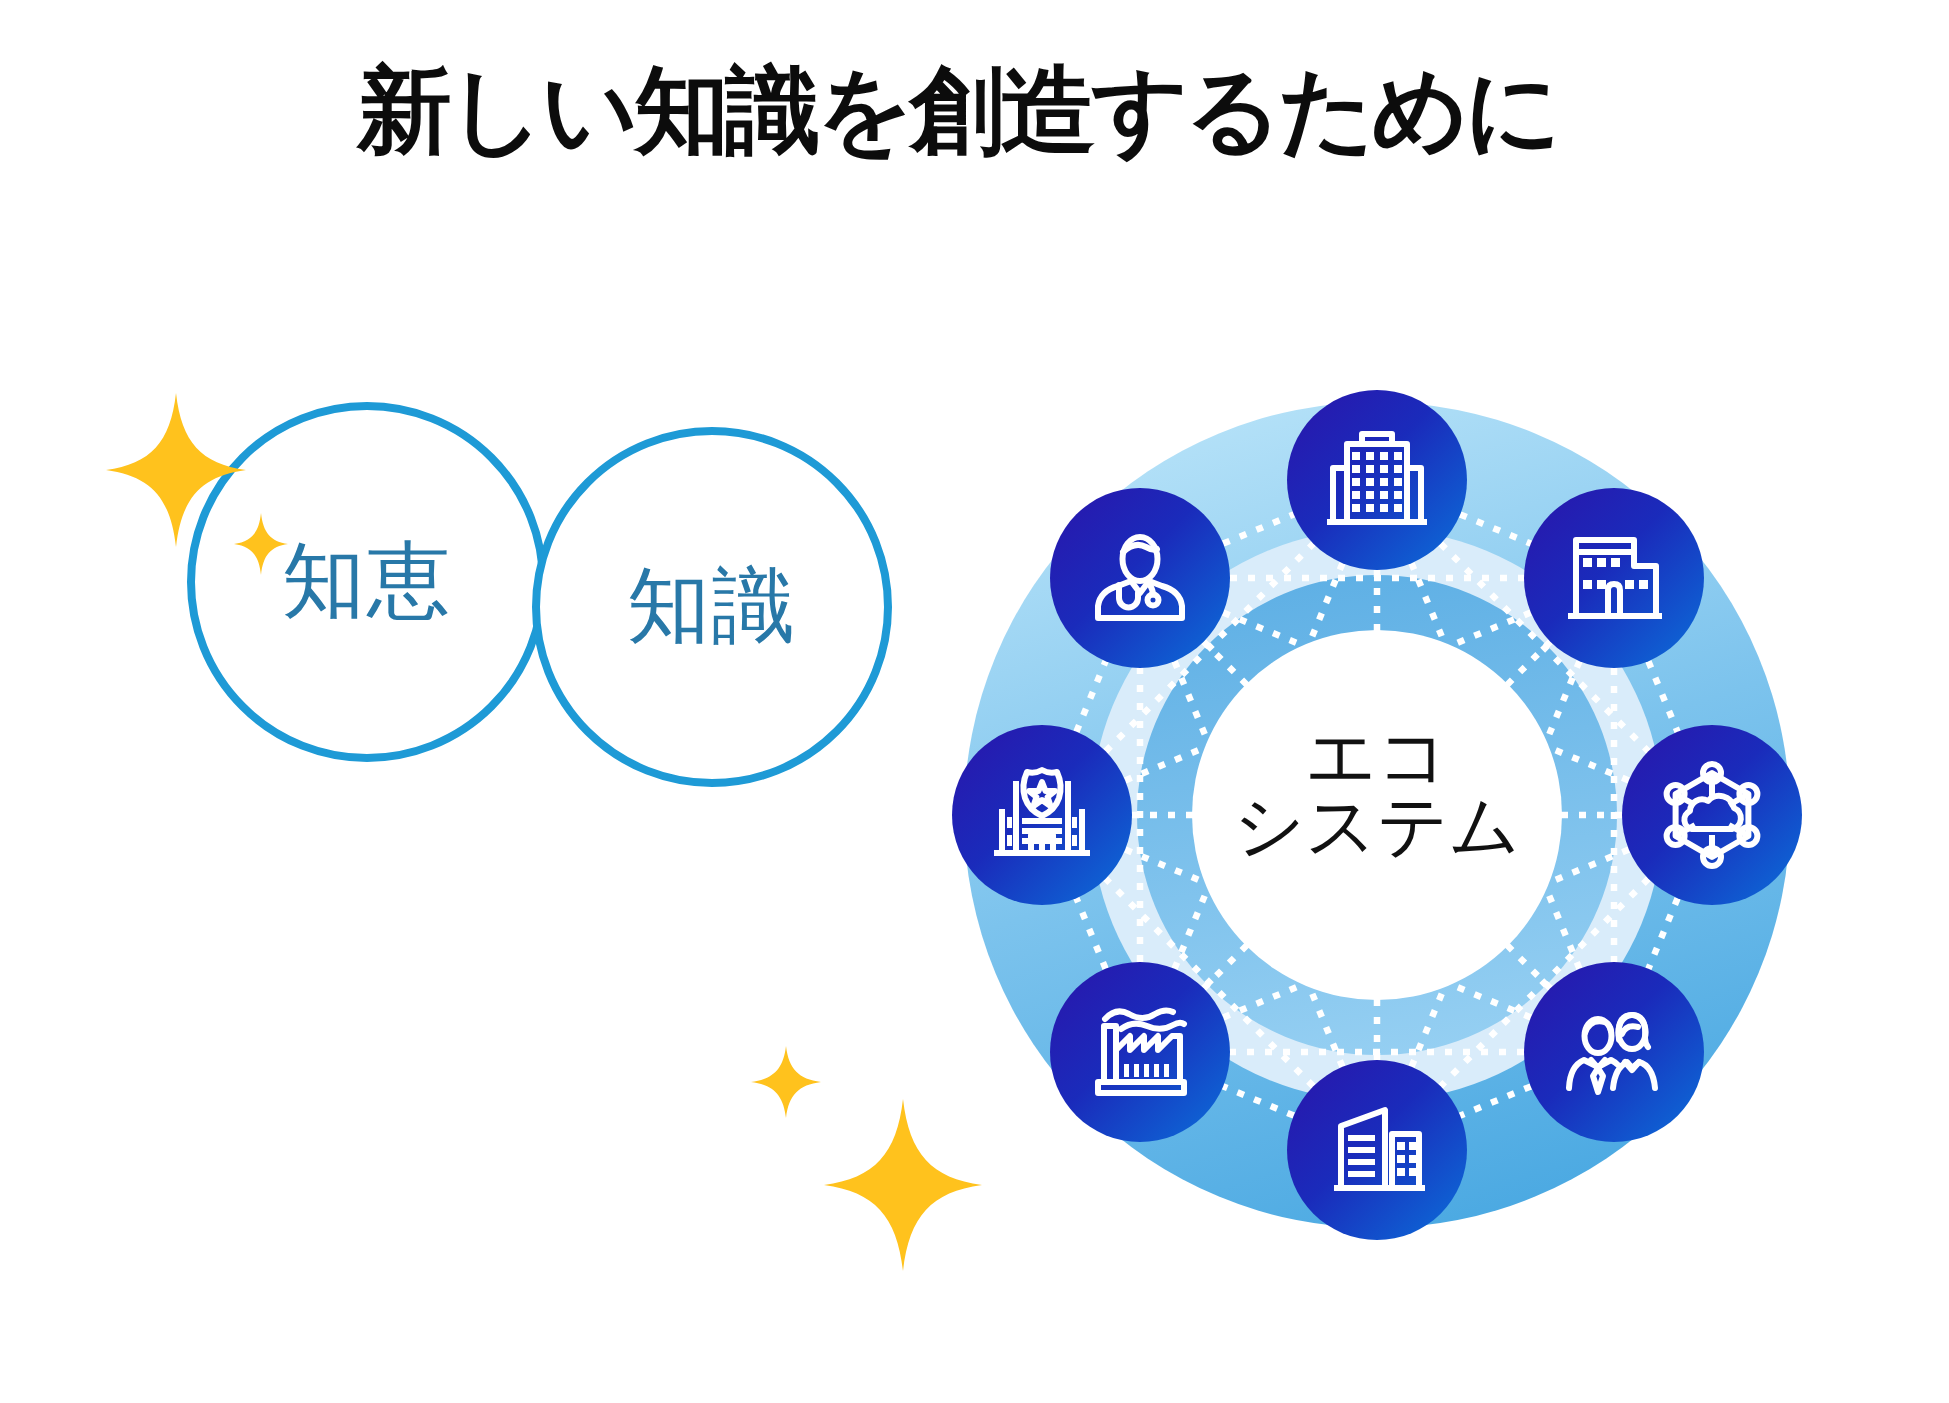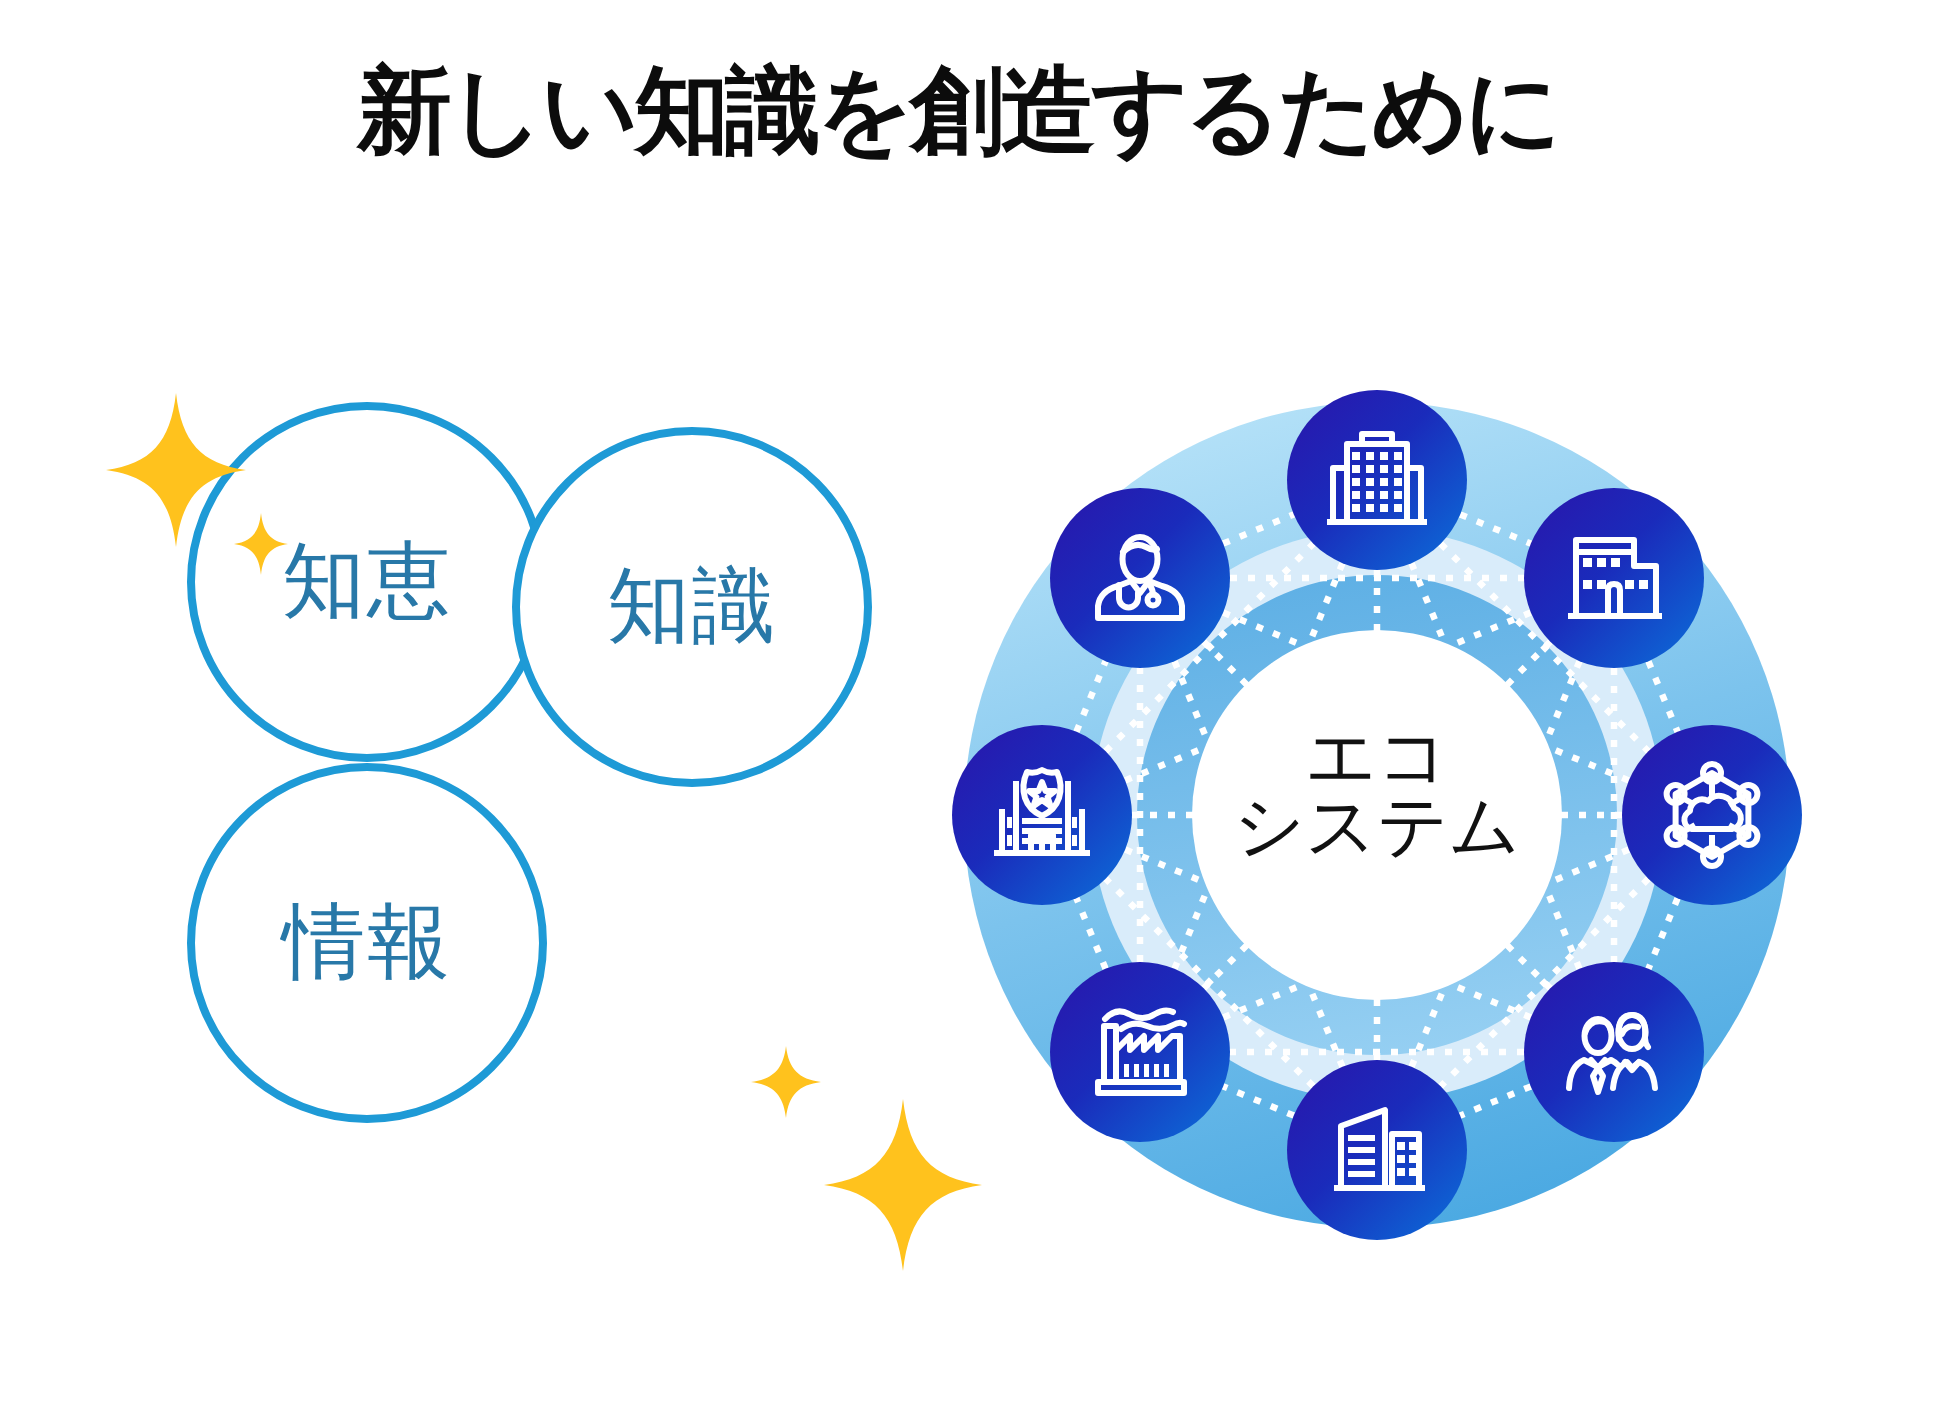--- a/index.html
+++ b/index.html
@@ -16,21 +16,21 @@
   
   .k-circle{
     position:absolute;width:360px;height:360px;border-radius:50%;
     box-sizing:border-box;border:8px solid #1E9AD6;background:#ffffff;
     display:flex;align-items:center;justify-content:center;
   }
   .k-circle span{
     font-size:83px;color:#2878A8;letter-spacing:2px;white-space:nowrap;
   }
   .c-wisdom      {left:187px;top:402px;z-index:1;}
-  .c-knowledge   {left:512px;top:427px;z-index:2;font-family:Liberation Mono, monospace;}
+  .c-knowledge   {left:532px;top:427px;z-index:2;font-family:Liberation Mono, monospace;}
   .c-information {left:187px;top:763px;z-index:3;}
   .c-data        {left:534px;top:764px;z-index:4;}
   .sparkle{position:absolute;z-index:6;}
   
   .eco-svg{position:absolute;left:945px;top:380px;}
   .dot{stroke:#ffffff;stroke-width:6.5;stroke-dasharray:7 11;fill:none;}
   .node{fill:url(#gNode);}
   .ic{stroke:#ffffff;stroke-width:6;fill:none;stroke-linejoin:round;}
   .icr{stroke:#ffffff;stroke-width:6;fill:none;stroke-linejoin:round;stroke-linecap:round;}
   .icf{fill:#ffffff;stroke:none;}
@@ -42,23 +42,20 @@
 
 <div id="canvas">
 
   <div class="page-title">新しい知識を創造するために</div>
 
   <div class="k-circle c-wisdom">
     <span>知恵</span>
   </div>
   <div class="k-circle c-knowledge">
     <span>知識</span>
-  </div>
-  <div class="k-circle c-information">
-    <span>情報</span>
   </div>
 
   <svg class="sparkle" style="left:106px;top:393px;" width="140" height="154" viewBox="-50 -50 100 100" preserveAspectRatio="none">
     <path fill="#FFC21D" d="M0-50C4-18 18-4 50 0 18 4 4 18 0 50-4 18-18 4-50 0-18-4-4-18 0-50Z"></path>
   </svg>
   <svg class="sparkle" style="left:234px;top:513px;" width="54" height="62" viewBox="-50 -50 100 100" preserveAspectRatio="none">
     <path fill="#FFC21D" d="M0-50C4-18 18-4 50 0 18 4 4 18 0 50-4 18-18 4-50 0-18-4-4-18 0-50Z"></path>
   </svg>
   <svg class="sparkle" style="left:751px;top:1046px;" width="70" height="72" viewBox="-50 -50 100 100" preserveAspectRatio="none">
     <path fill="#FFC21D" d="M0-50C4-18 18-4 50 0 18 4 4 18 0 50-4 18-18 4-50 0-18-4-4-18 0-50Z"></path>

